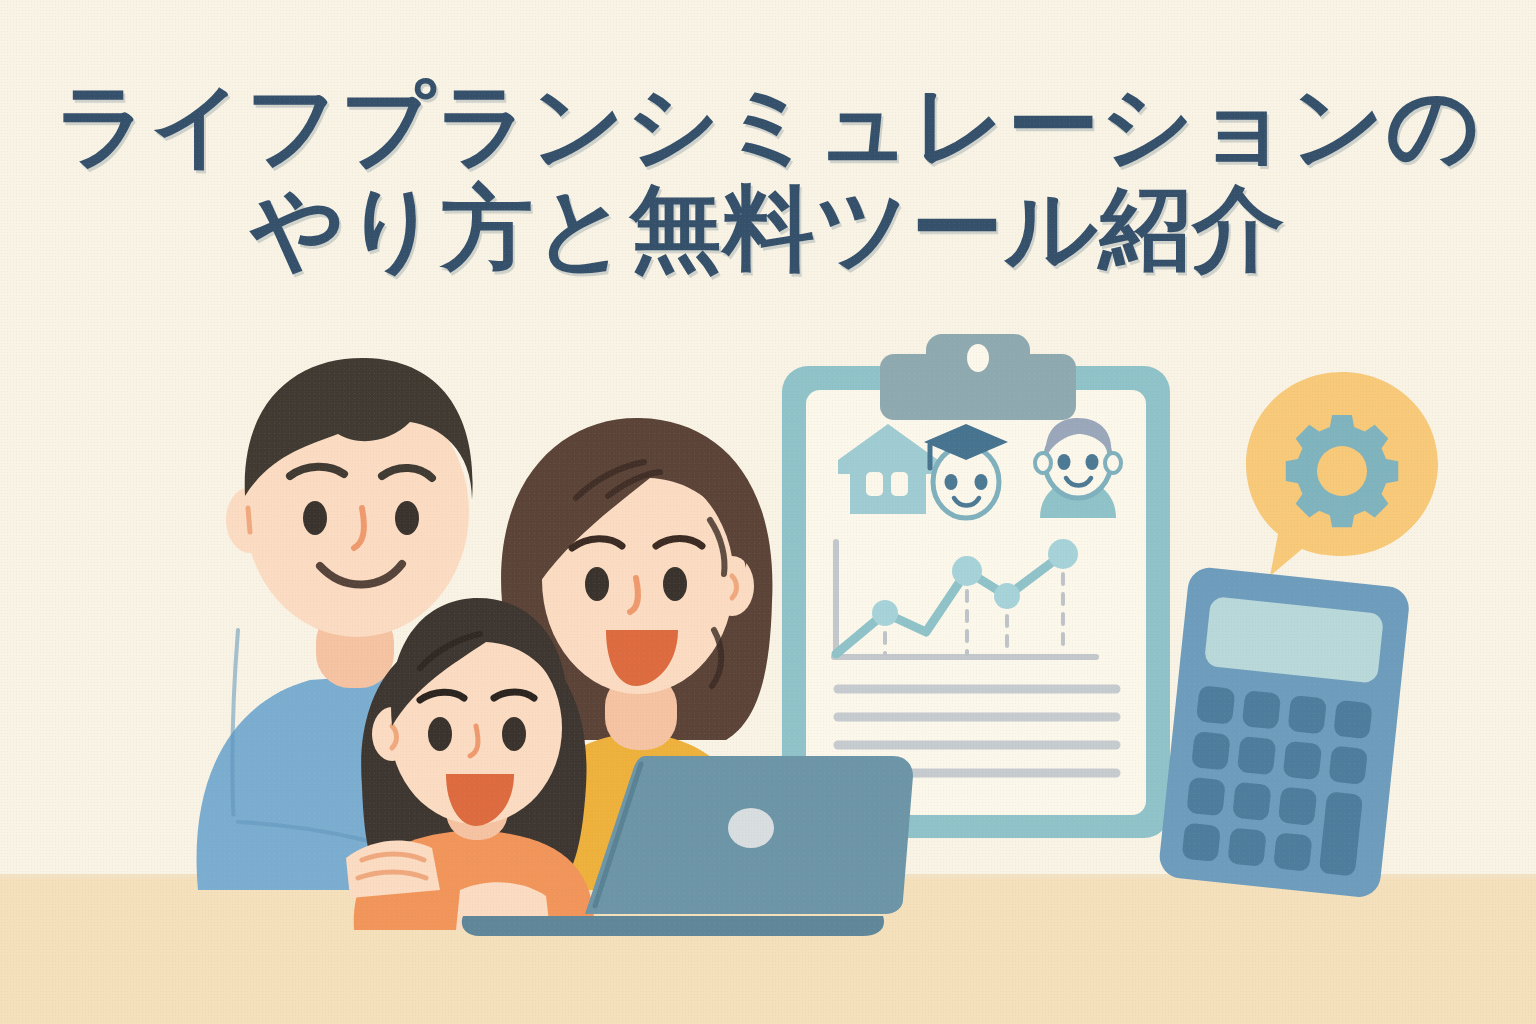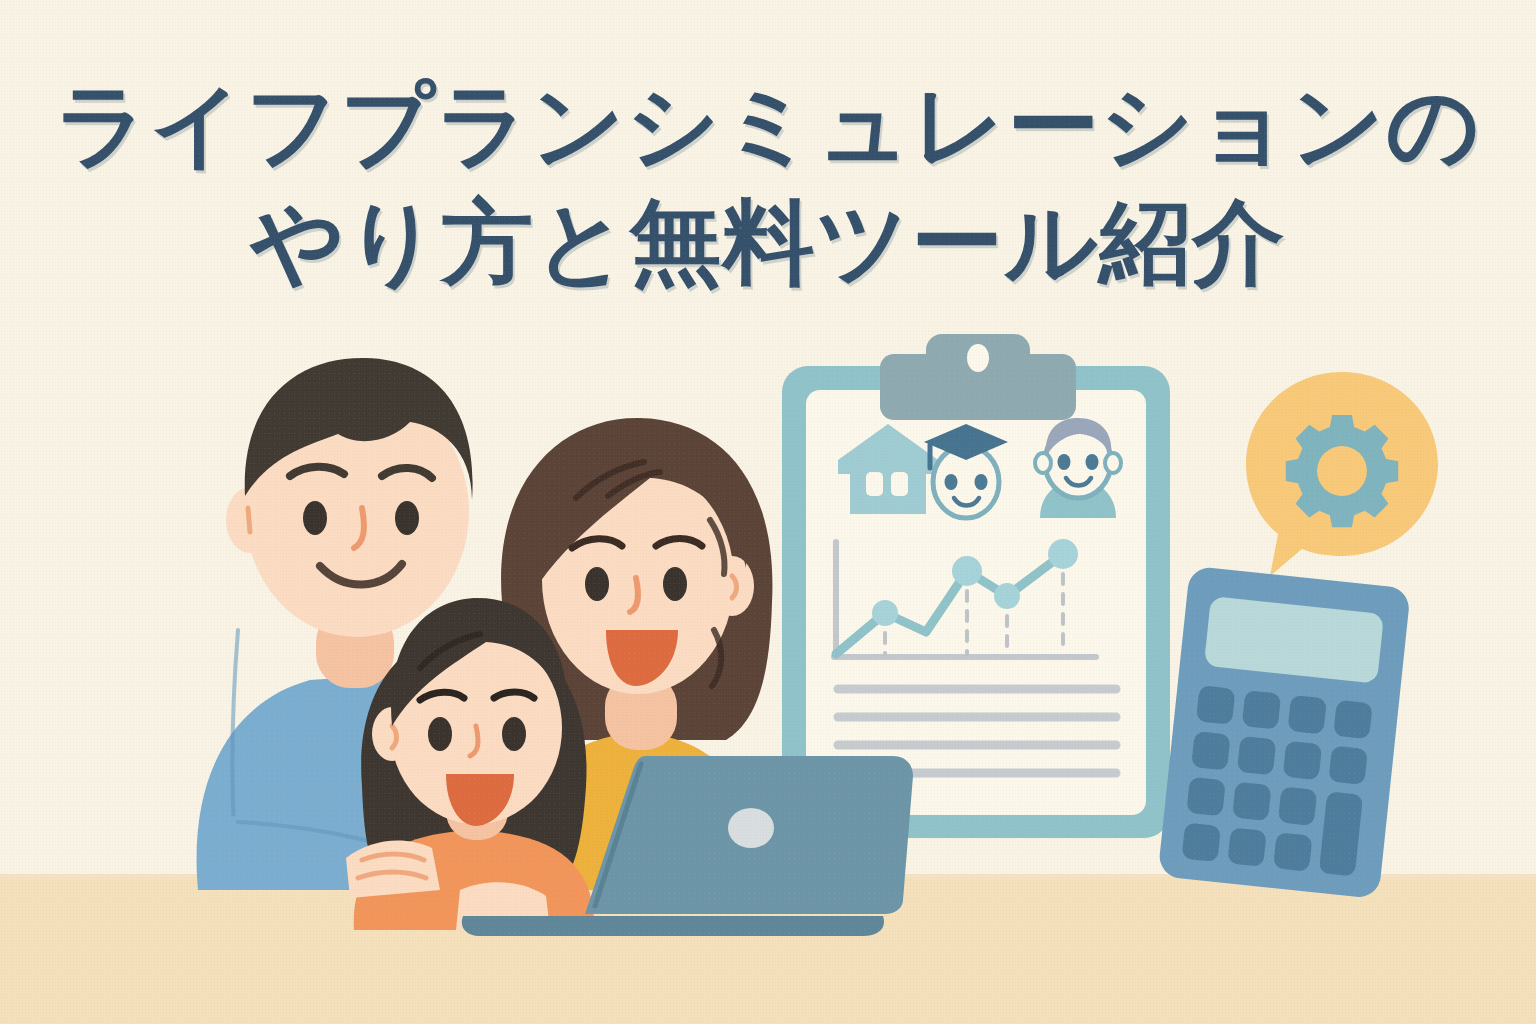--- a/index.html
+++ b/index.html
@@ -63,21 +63,21 @@
   .title-line {
     display: block;
     color: #34506b;
     font-weight: 900;
     letter-spacing: .012em;
     line-height: 1.03;
     text-shadow: 2px 3px 0 rgba(52,80,107,.20);
     white-space: nowrap;
   }
   .title-line-1 { font-size: 92px; }
-  .title-line-2 { font-size: 92px; margin-top: 22px; }
+  .title-line-2 { font-size: 92px; margin-top: 8px; }
 
   
   #family { position: absolute; left: 110px; top: 330px; width: 700px; height: 600px; z-index: 20; }
 
   
   #clipboard { position: absolute; left: 778px; top: 332px; width: 400px; height: 510px; z-index: 15; }
 
   
   #bubble { position: absolute; left: 1232px; top: 368px; width: 220px; height: 215px; z-index: 16; }
 

